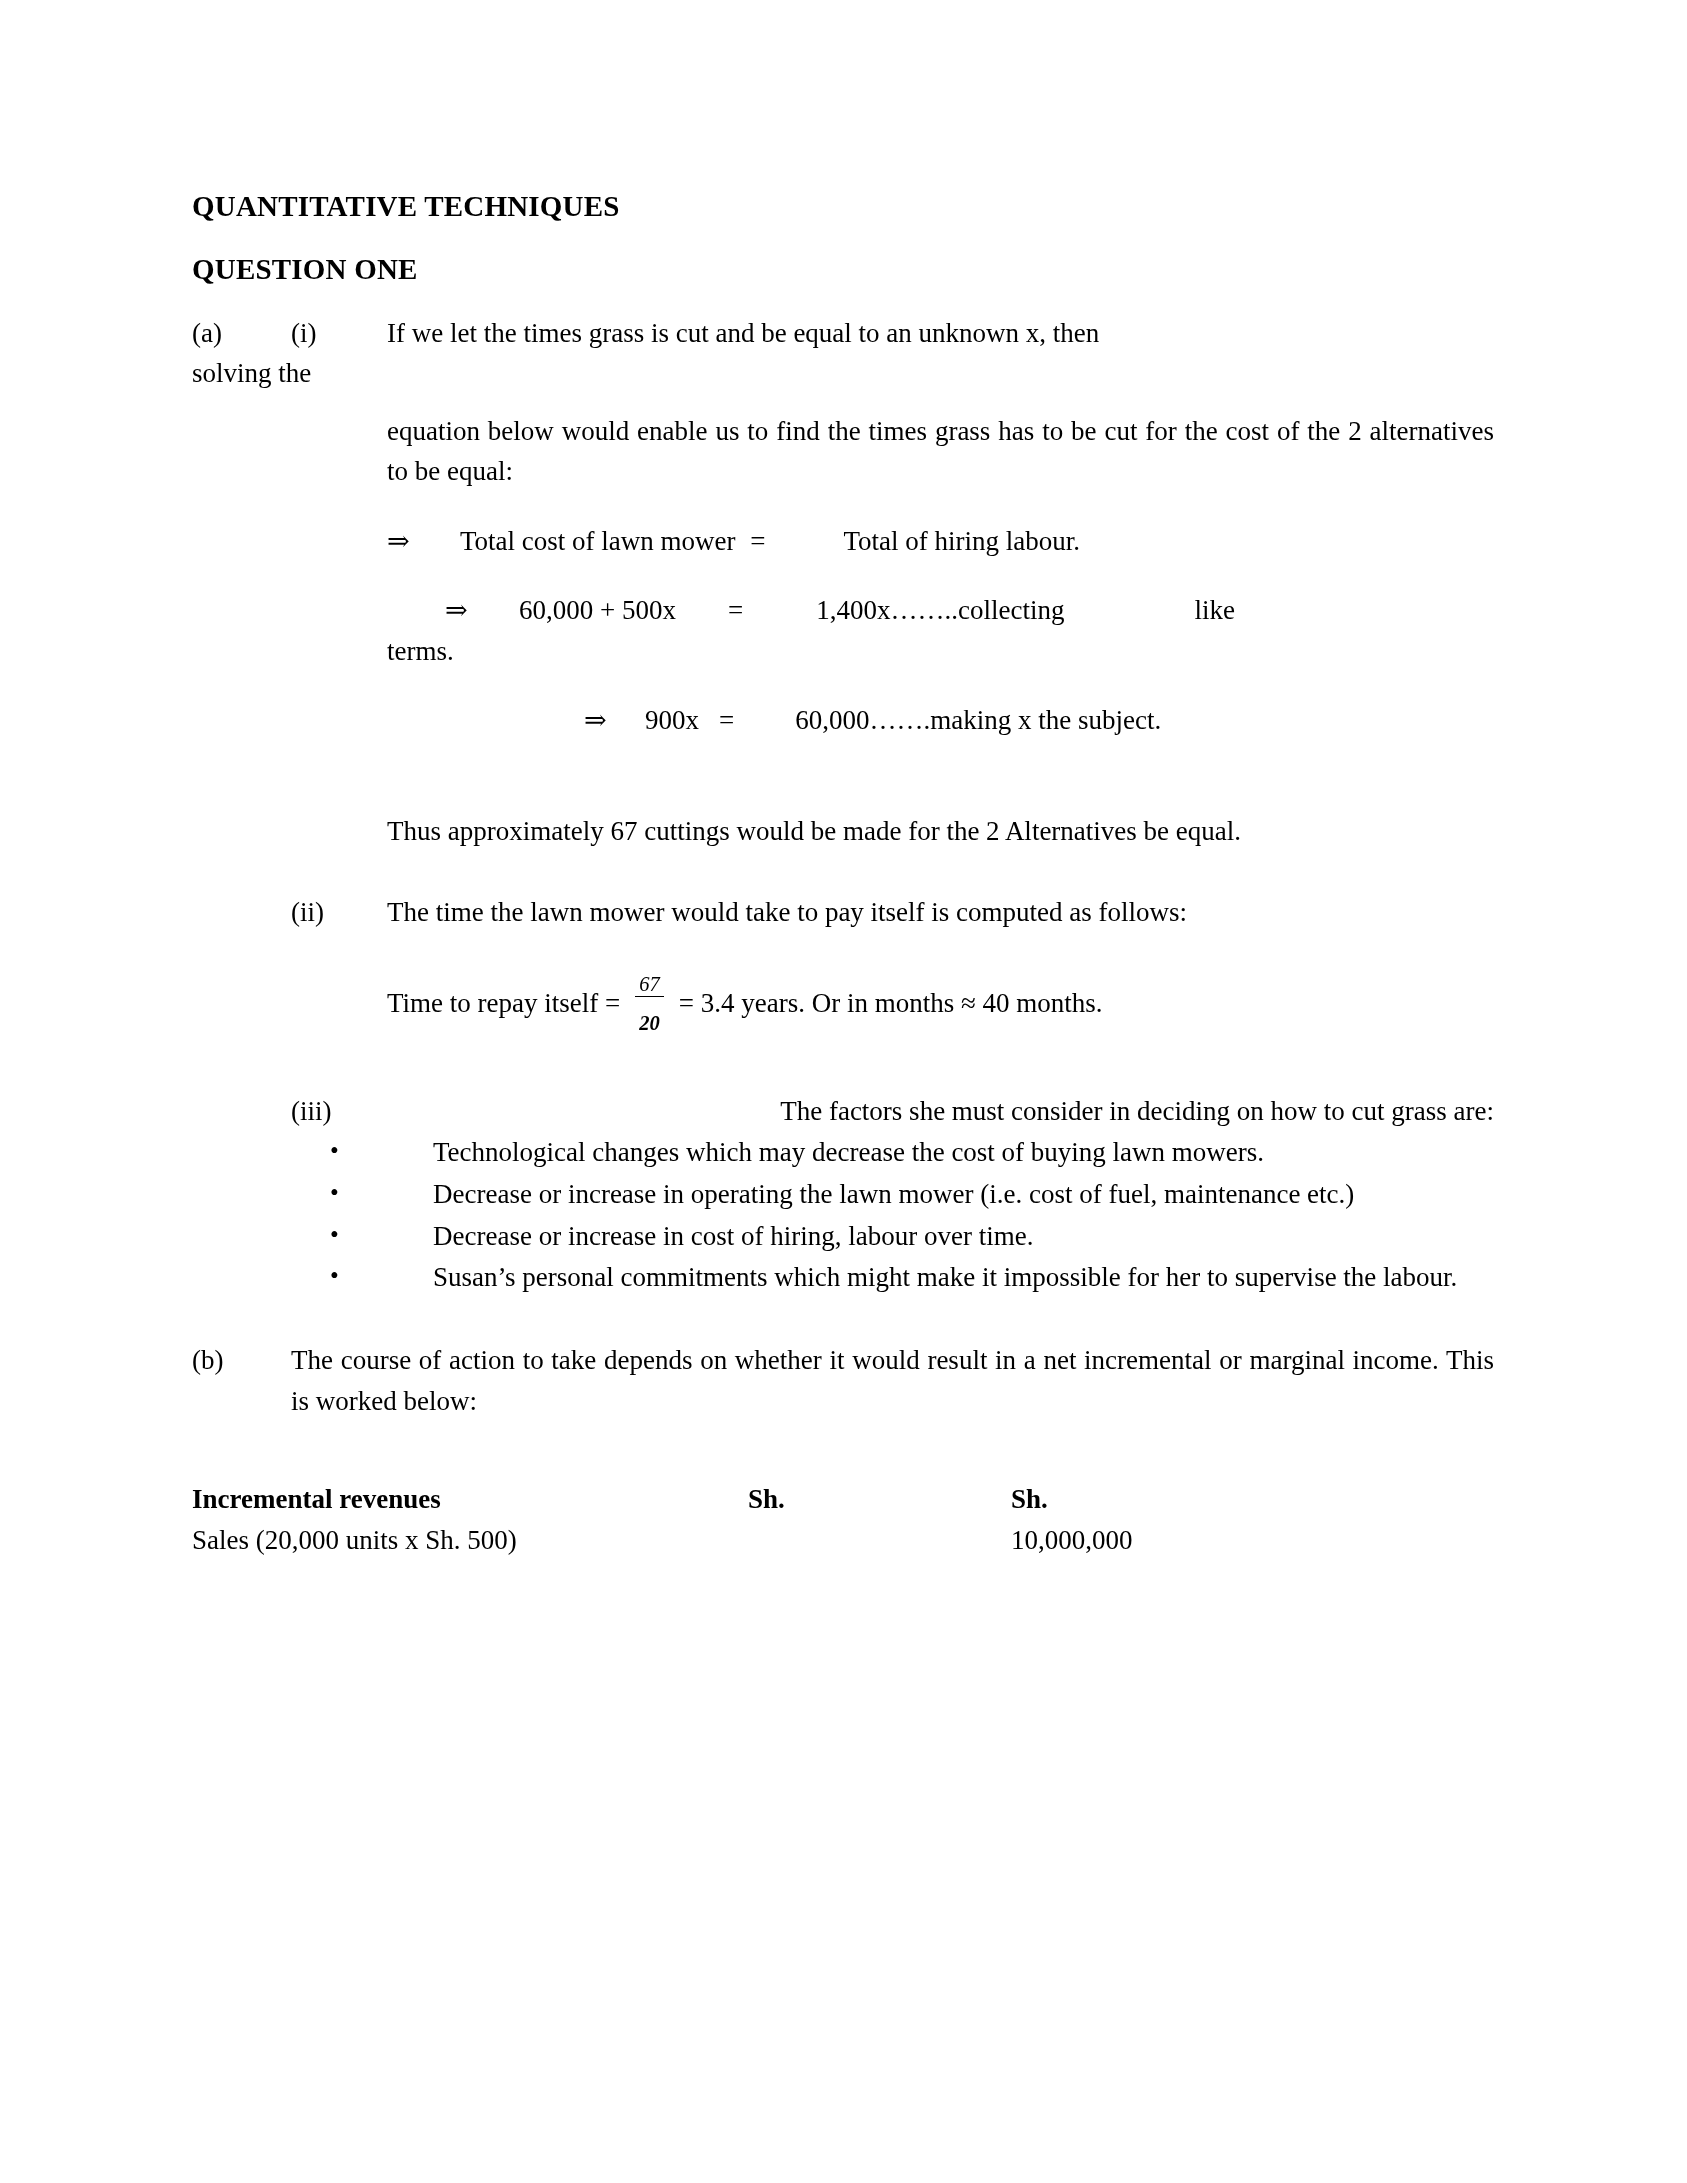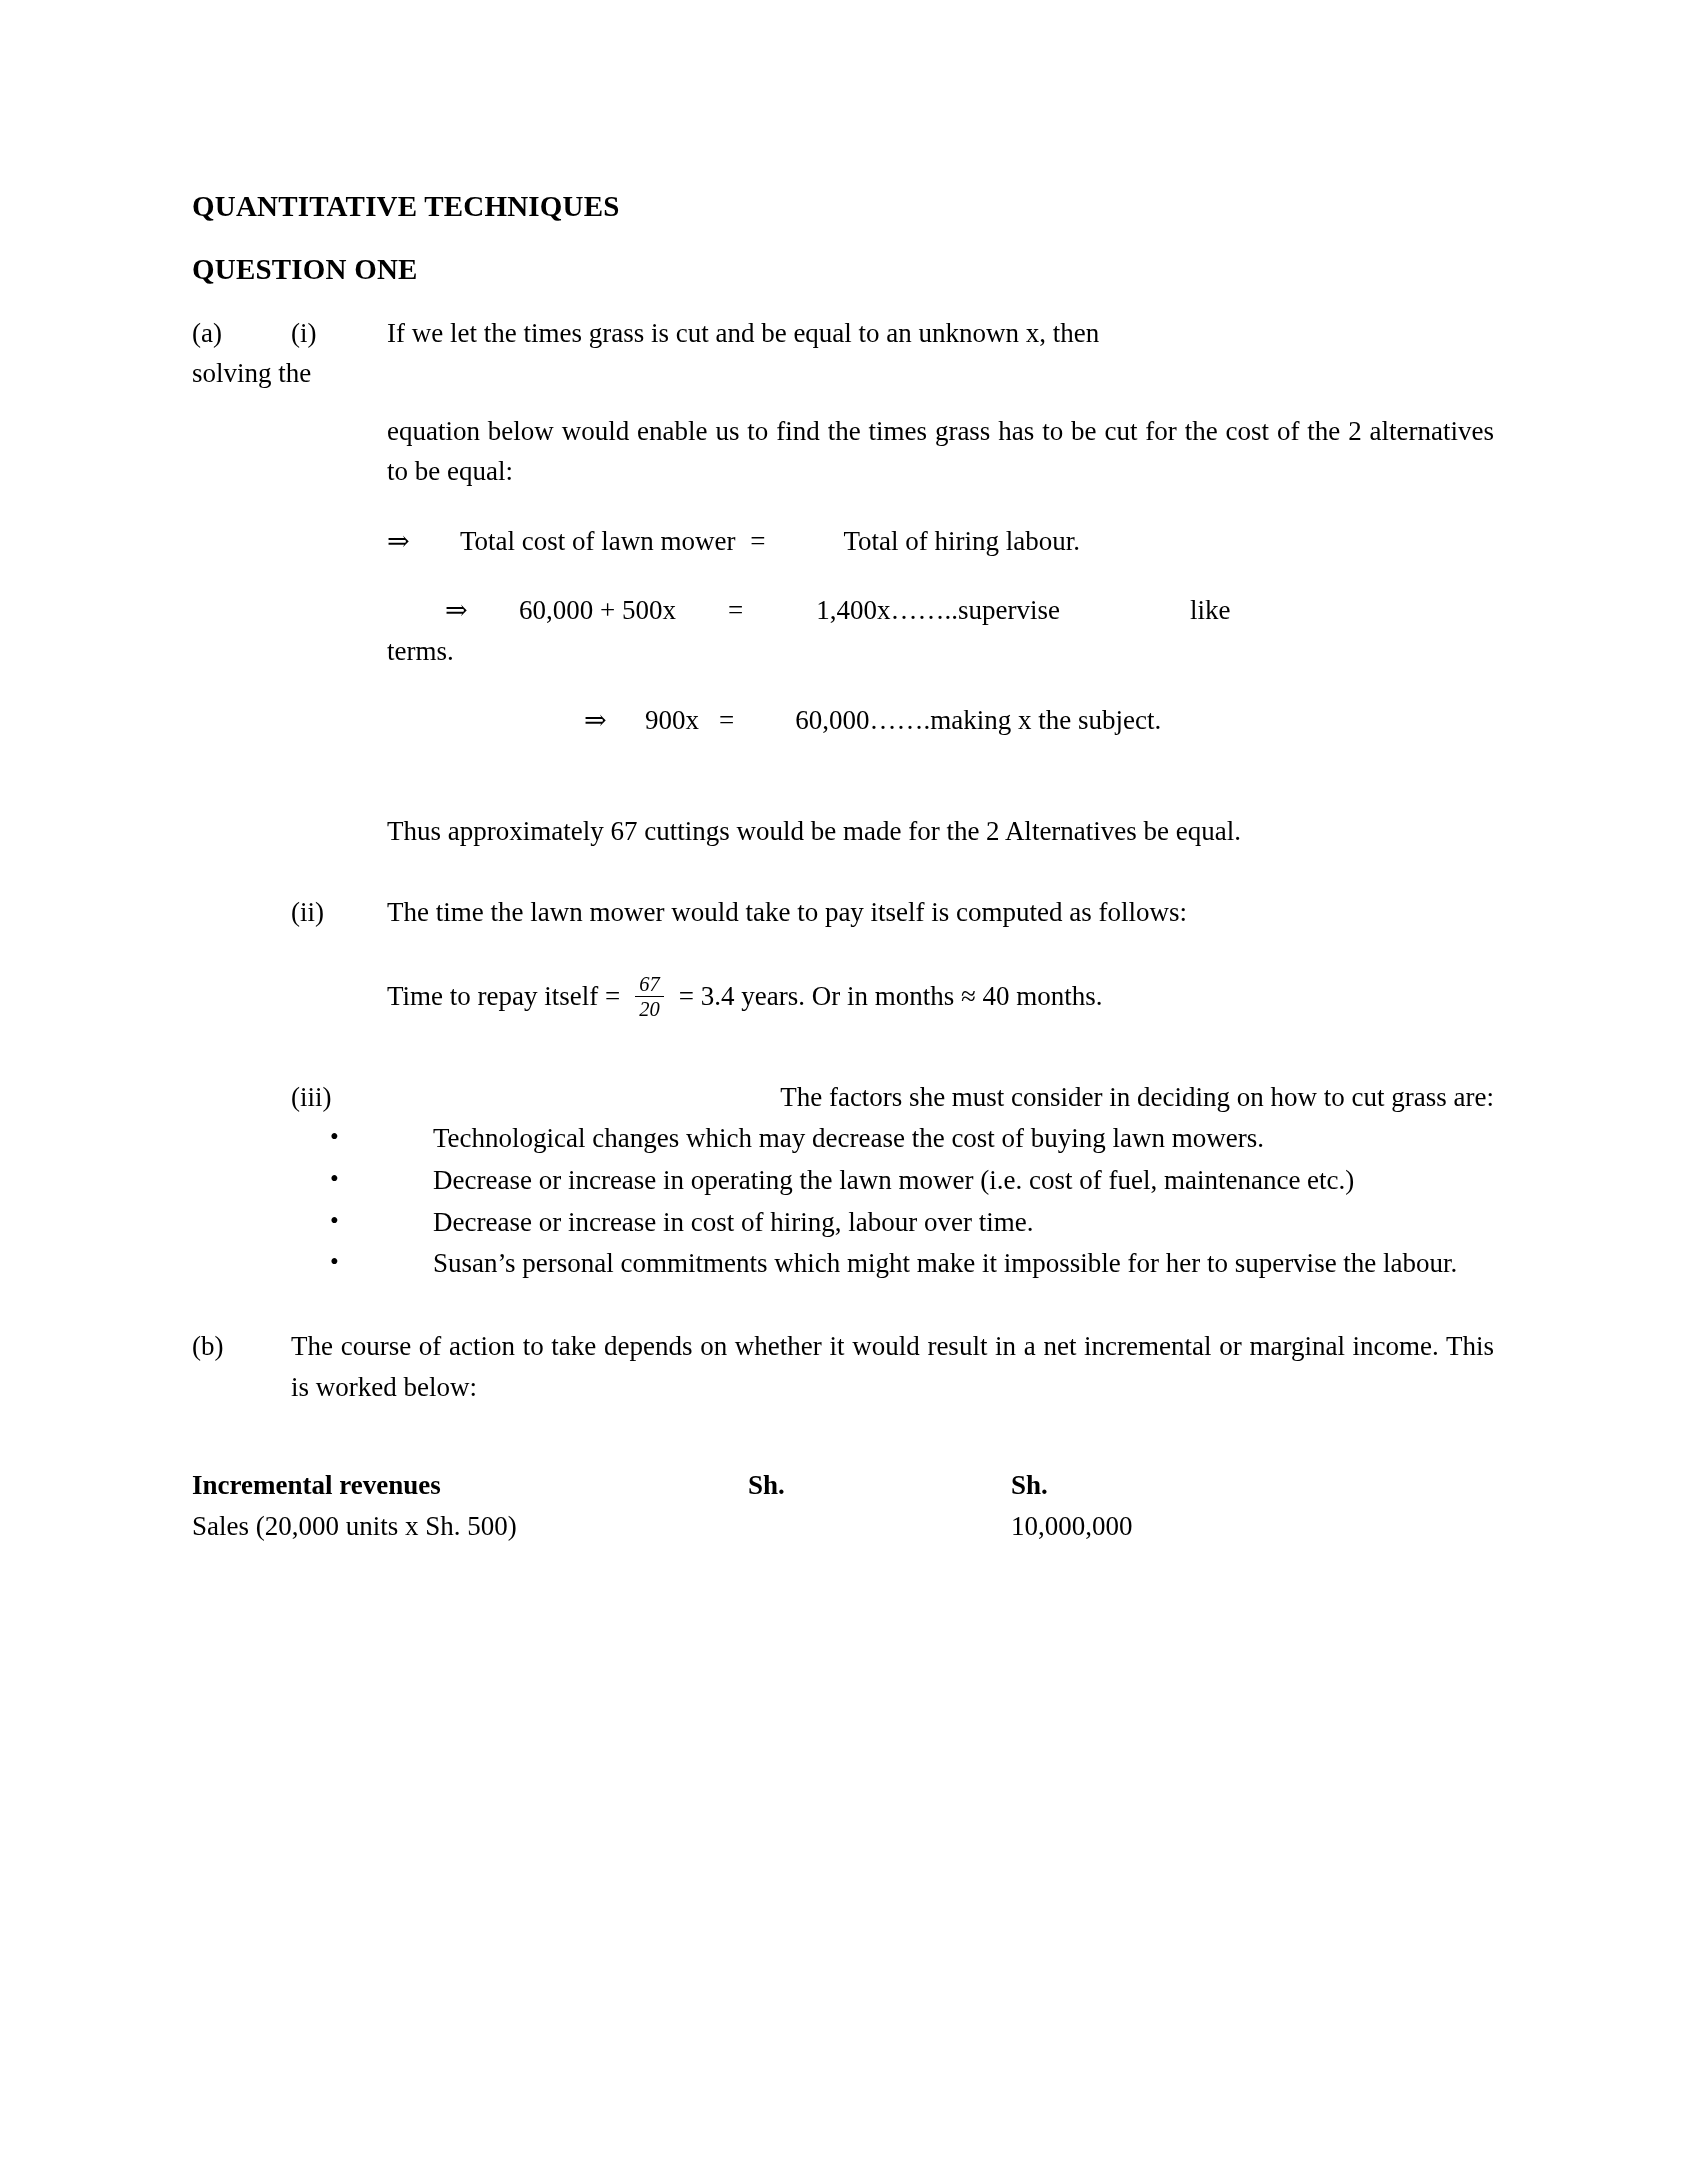--- a/index.html
+++ b/index.html
@@ -90,21 +90,21 @@
     display: inline-flex;
     flex-direction: column;
     align-items: center;
     vertical-align: -0.48em;
     margin: 0 15px;
     font-style: italic;
     font-size: 20.5px;
     line-height: 1.02;
   }
   .frac .num { padding: 0 4px 0.7px; }
-  .frac .den { padding: 2px 4px 0; border-top: 1.3px solid #000; }
+  .frac .den { padding: 16px 4px 0; border-top: 1.3px solid #000; font-weight: bold; }
 
   .fracline {
     font-size: 27px;
     line-height: 1.10;
     display: flex;
     align-items: center;
     white-space: nowrap;
   }
 
   
@@ -168,21 +168,21 @@
 
     <div class="gap-md"></div>
 
     <div class="eq indent-585">
       <span class="arrow tab" style="width:73px">⇒</span><span class="tab">Total cost of lawn mower</span><span class="tab" style="width:14.6px"></span><span class="tab">=</span><span class="tab" style="width:78px"></span><span class="tab">Total of hiring labour.</span>
     </div>
 
     <div class="gap-md"></div>
 
     <div class="eq" style="margin-left:253px">
-      <span class="arrow tab" style="width:74px">⇒</span><span class="tab">60,000 + 500x</span><span class="tab" style="width:52px"></span><span class="tab">=</span><span class="tab" style="width:73px"></span><span class="tab">1,400x……..supervise</span><span class="tab" style="width:130px"></span><span class="tab">like</span>
+      <span class="arrow tab" style="width:74px">⇒</span><span class="tab">60,000 + 500x</span><span class="tab" style="width:52px"></span><span class="tab">=</span><span class="tab" style="width:73px"></span><span class="tab">1,400x……..collecting</span><span class="tab" style="width:130px"></span><span class="tab">like</span>
     </div>
     <div class="para indent-585">terms.</div>
 
     <div class="gap-md"></div>
 
     <div class="eq" style="margin-left:392px">
       <span class="arrow tab" style="width:61px">⇒</span><span class="tab">900x</span><span class="tab" style="width:20px"></span><span class="tab">=</span><span class="tab" style="width:61px"></span><span class="tab">60,000…….making x the subject.</span>
     </div>
 
     <div class="gap-md"></div>

